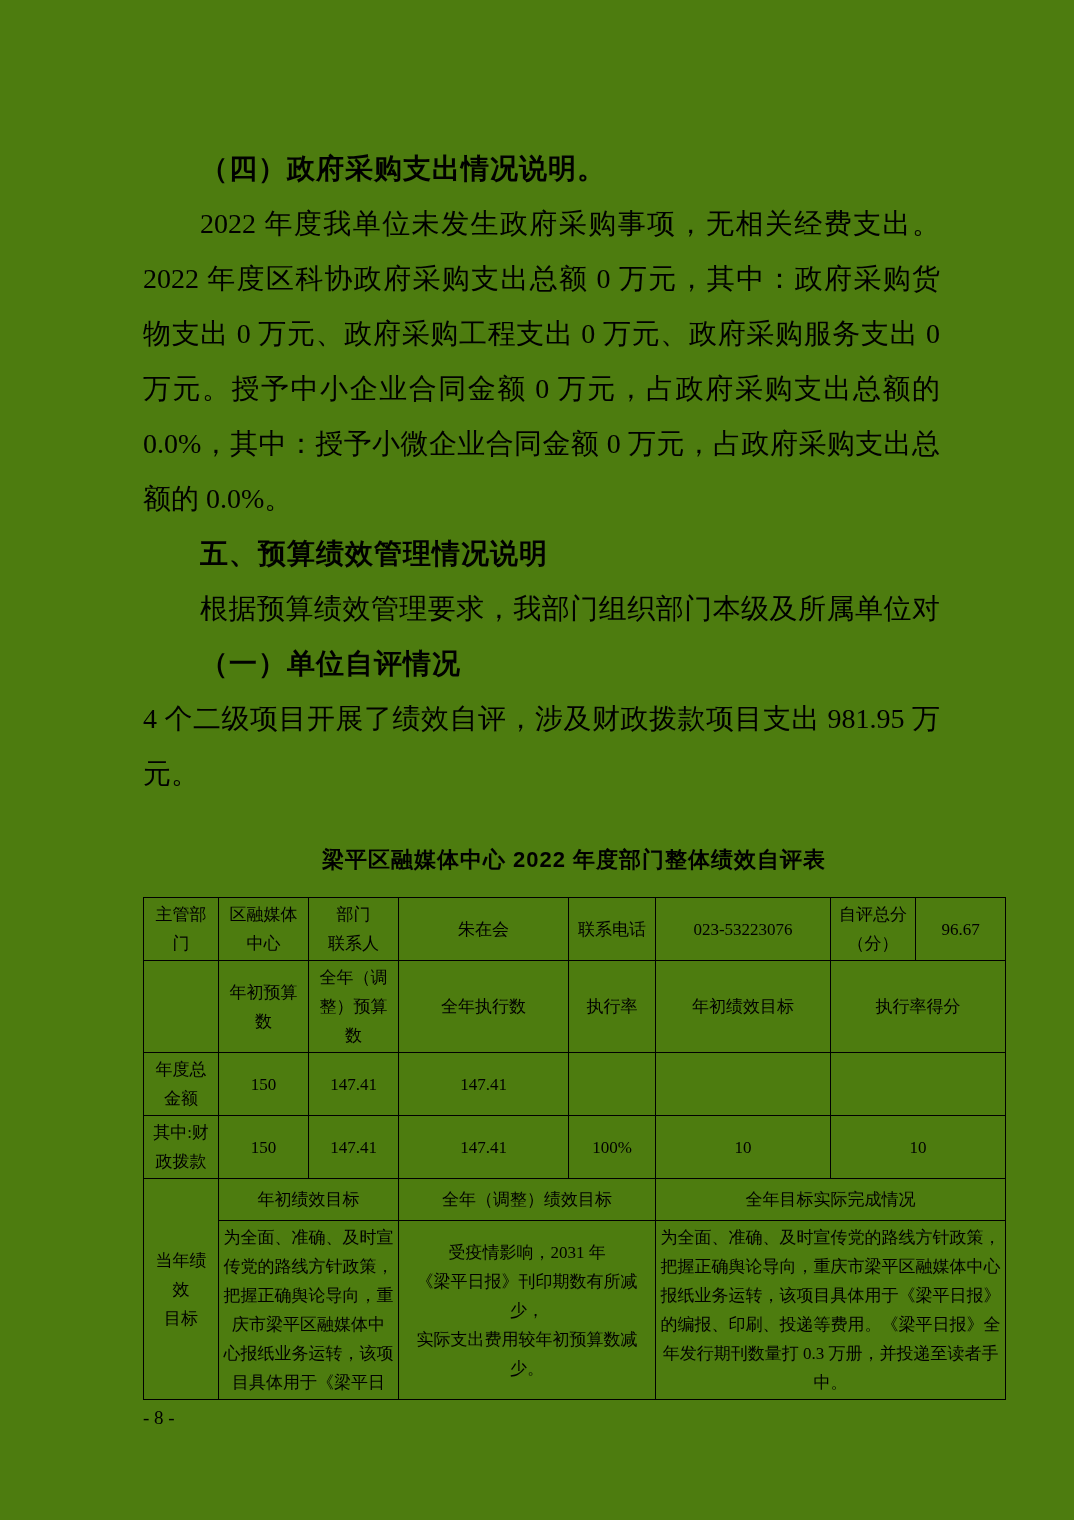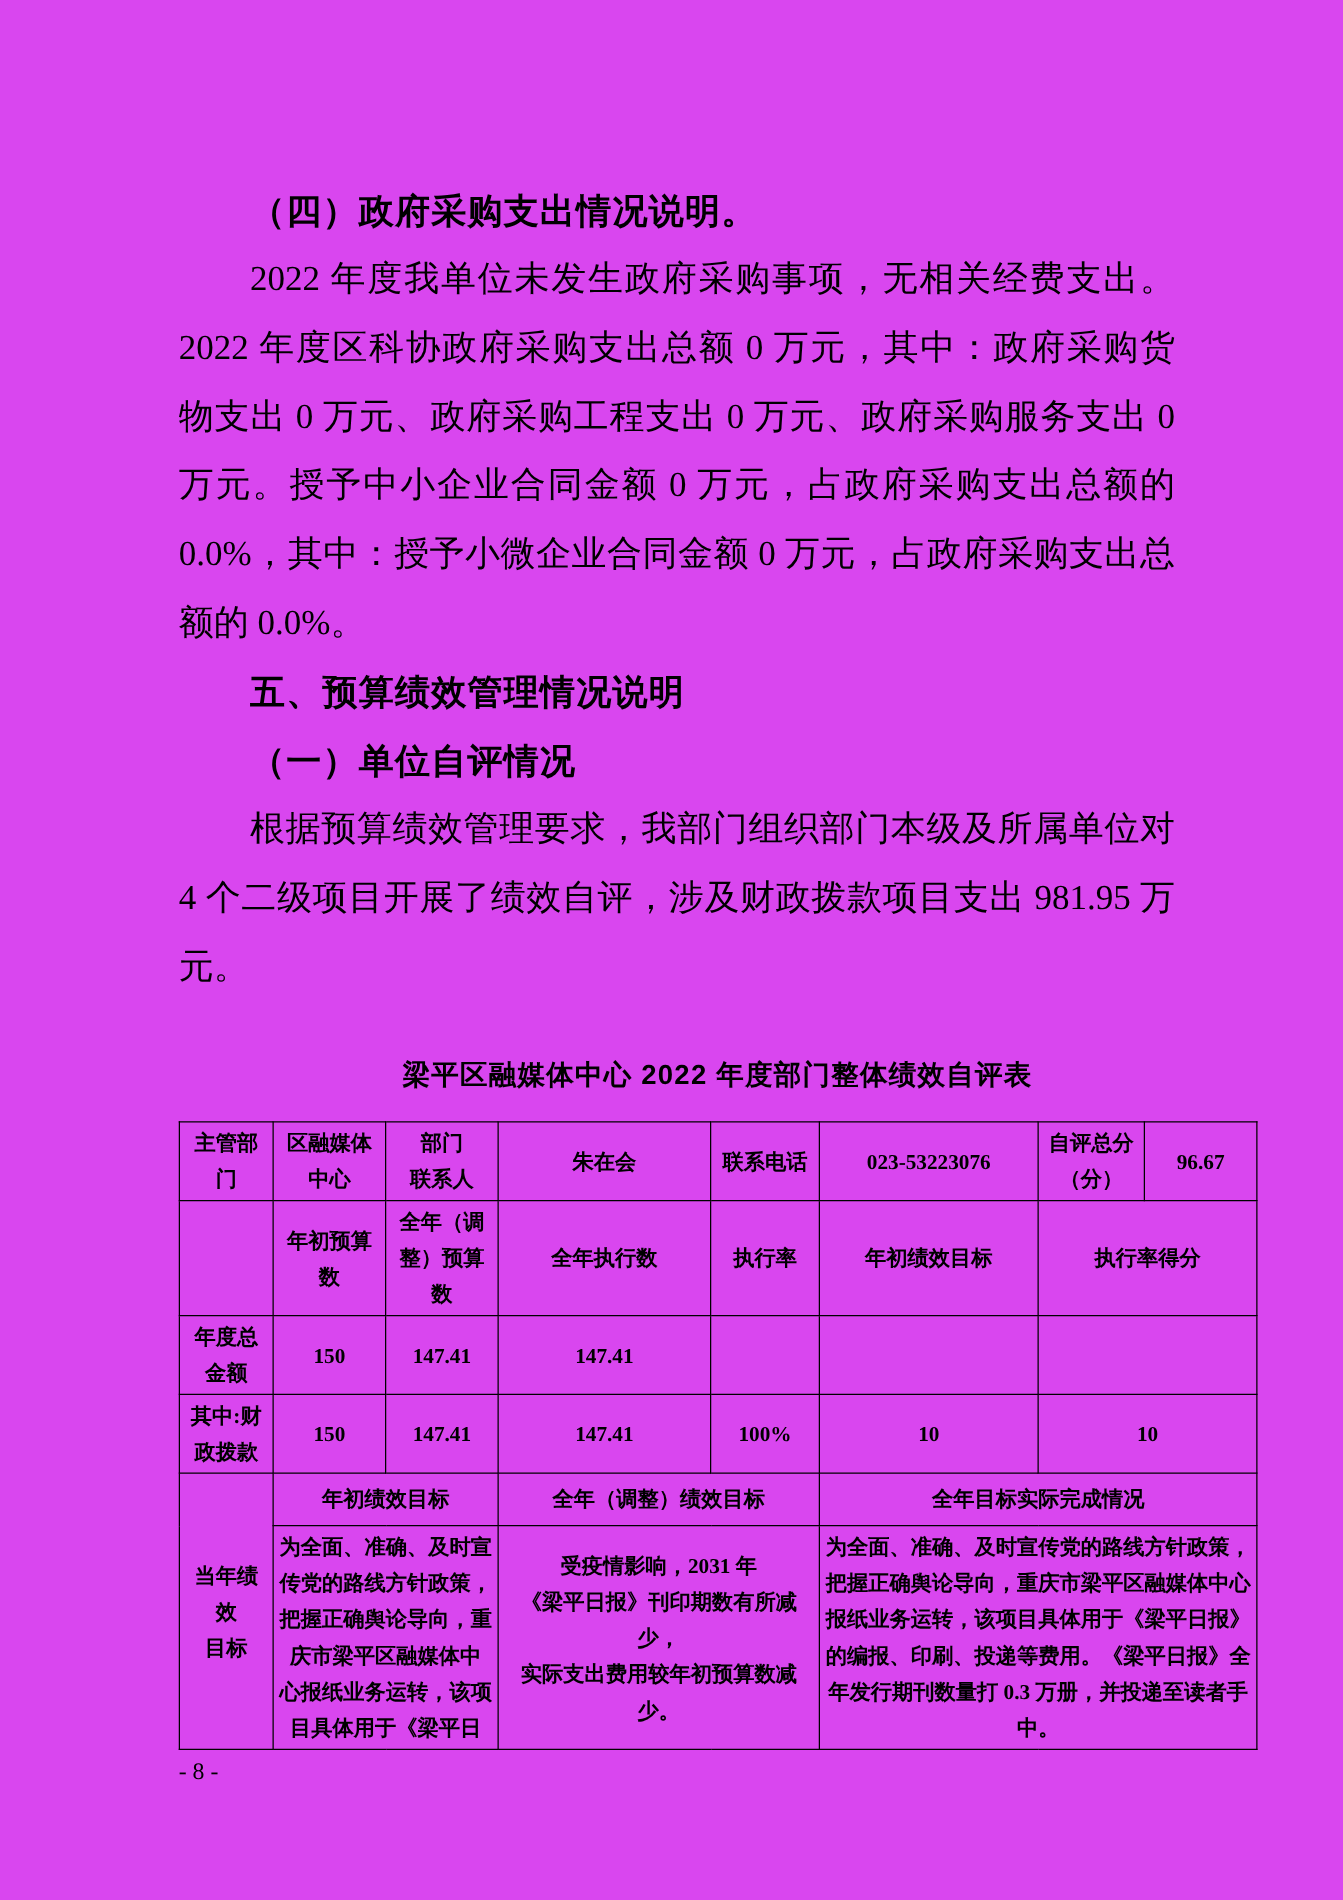--- a/index.html
+++ b/index.html
@@ -1,21 +1,21 @@
 <!DOCTYPE html>
 <html><head>
 <meta charset="utf-8">
 <style>
   * { margin: 0; padding: 0; box-sizing: border-box; }
   html, body { background: #ffffff; }
   .page {
     position: relative;
     width: 1074px;
     height: 1520px;
-    background: #d946ef;
+    background: #4d7c0f;
     color: #000000;
     font-family: "Liberation Serif", serif;
     overflow: hidden;
   }
   .text-col {
     position: absolute;
     left: 143px;
     top: 141px;
     width: 797px;
   }
@@ -49,21 +49,20 @@
     font-size: 22px;
     letter-spacing: 1px;
   }
   table.eval-table {
     position: absolute;
     left: 143px;
     top: 897px;
     width: 863px;
     border-collapse: collapse;
     table-layout: fixed;
-    font-weight: bold;
   }
   table.eval-table td {
     border: 1px solid #000000;
     text-align: center;
     vertical-align: middle;
     font-size: 17px;
     line-height: 29px;
     padding: 2px 4px;
     overflow: hidden;
   }
@@ -90,22 +89,22 @@
 
   <div class="text-col">
     <div class="line heading indent2">（四）政府采购支出情况说明。</div>
     <div class="line fill indent2">2022 年度我单位未发生政府采购事项，无相关经费支出。</div>
     <div class="line fill">2022 年度区科协政府采购支出总额 0 万元，其中：政府采购货</div>
     <div class="line fill">物支出 0 万元、政府采购工程支出 0 万元、政府采购服务支出 0</div>
     <div class="line fill">万元。授予中小企业合同金额 0 万元，占政府采购支出总额的</div>
     <div class="line fill">0.0%，其中：授予小微企业合同金额 0 万元，占政府采购支出总</div>
     <div class="line">额的 0.0%。</div>
     <div class="line heading indent2">五、预算绩效管理情况说明</div>
+    <div class="line fill indent2">根据预算绩效管理要求，我部门组织部门本级及所属单位对</div>
     <div class="line heading indent2">（一）单位自评情况</div>
-    <div class="line fill indent2">根据预算绩效管理要求，我部门组织部门本级及所属单位对</div>
     <div class="line fill">4 个二级项目开展了绩效自评，涉及财政拨款项目支出 981.95 万</div>
     <div class="line">元。</div>
   </div>
 
   <div class="table-title">梁平区融媒体中心 2022 年度部门整体绩效自评表</div>
 
   <table class="eval-table">
     <colgroup>
       <col style="width:75px">
         <col style="width:90px">

